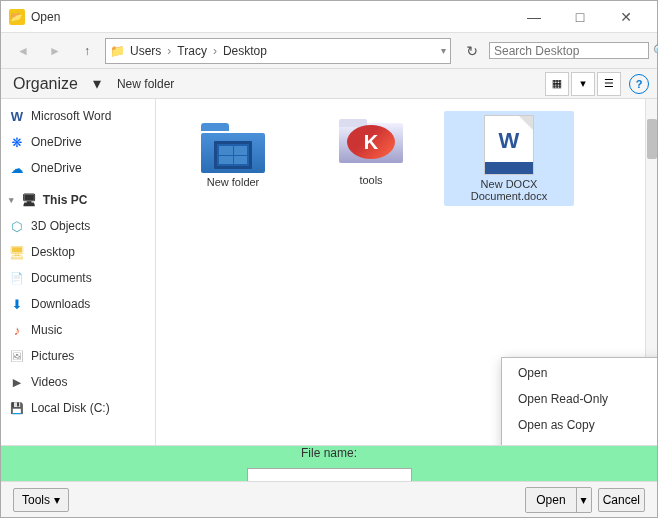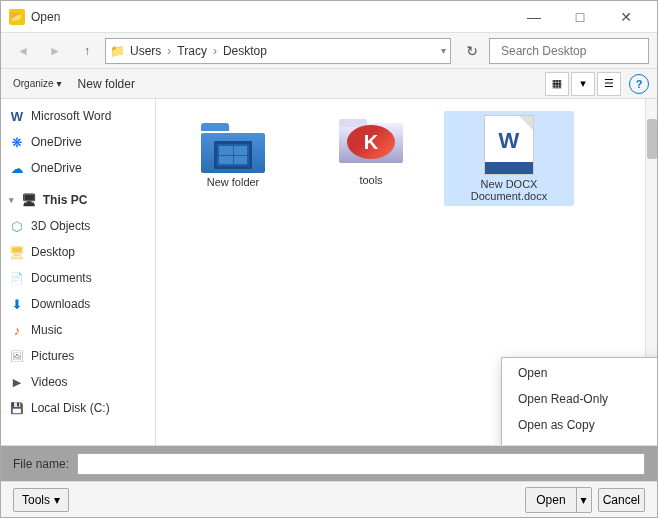--- a/index.html
+++ b/index.html
@@ -114,26 +114,26 @@
       display: flex;
       align-items: center;
       justify-content: center;
       font-size: 14px;
       color: #555;
       margin-left: 4px;
     }
     
     .search-box {
       width: 160px;
-      height: 26px;
+      height: 17px;
       border: 1px solid #aaa;
       background: #fff;
       display: flex;
       align-items: center;
-      padding: 0 11px;
+      padding: 0 4px;
       gap: 4px;
     }
     .search-input {
       border: none;
       outline: none;
       font-size: 12px;
       flex: 1;
       background: transparent;
     }
 
@@ -145,25 +145,25 @@
       align-items: center;
       padding: 0 8px;
       gap: 8px;
       border-bottom: 1px solid #ddd;
     }
     .organize-btn {
       height: 22px;
       border: none;
       background: transparent;
       cursor: pointer;
-      font-size: 10px;
-      color: #333;
-      display: flex;
-      align-items: center;
-      gap: 3px;
+      font-size: 16px;
+      color: #333;
+      display: flex;
+      align-items: center;
+      gap: 15px;
       padding: 0 4px;
     }
     .new-folder-btn {
       height: 22px;
       border: none;
       background: transparent;
       cursor: pointer;
       font-size: 12px;
       color: #333;
       padding: 0 4px;
@@ -332,26 +332,27 @@
       align-items: center;
       padding: 0 16px;
       font-size: 12px;
       color: #333;
       cursor: pointer;
     }
 
     
     .bottom-bar {
       height: 36px;
-      background: #a3a3a3;
+      background: #86efac;
       border-top: 1px solid #ddd;
       display: flex;
       align-items: center;
       padding: 0 12px;
       gap: 8px;
+      flex-direction: column;
     }
     .filename-label {
       font-size: 12px;
       color: #333;
       white-space: nowrap;
     }
     .filename-input {
       flex: 1;
       height: 22px;
       border: 1px solid #aaa;

